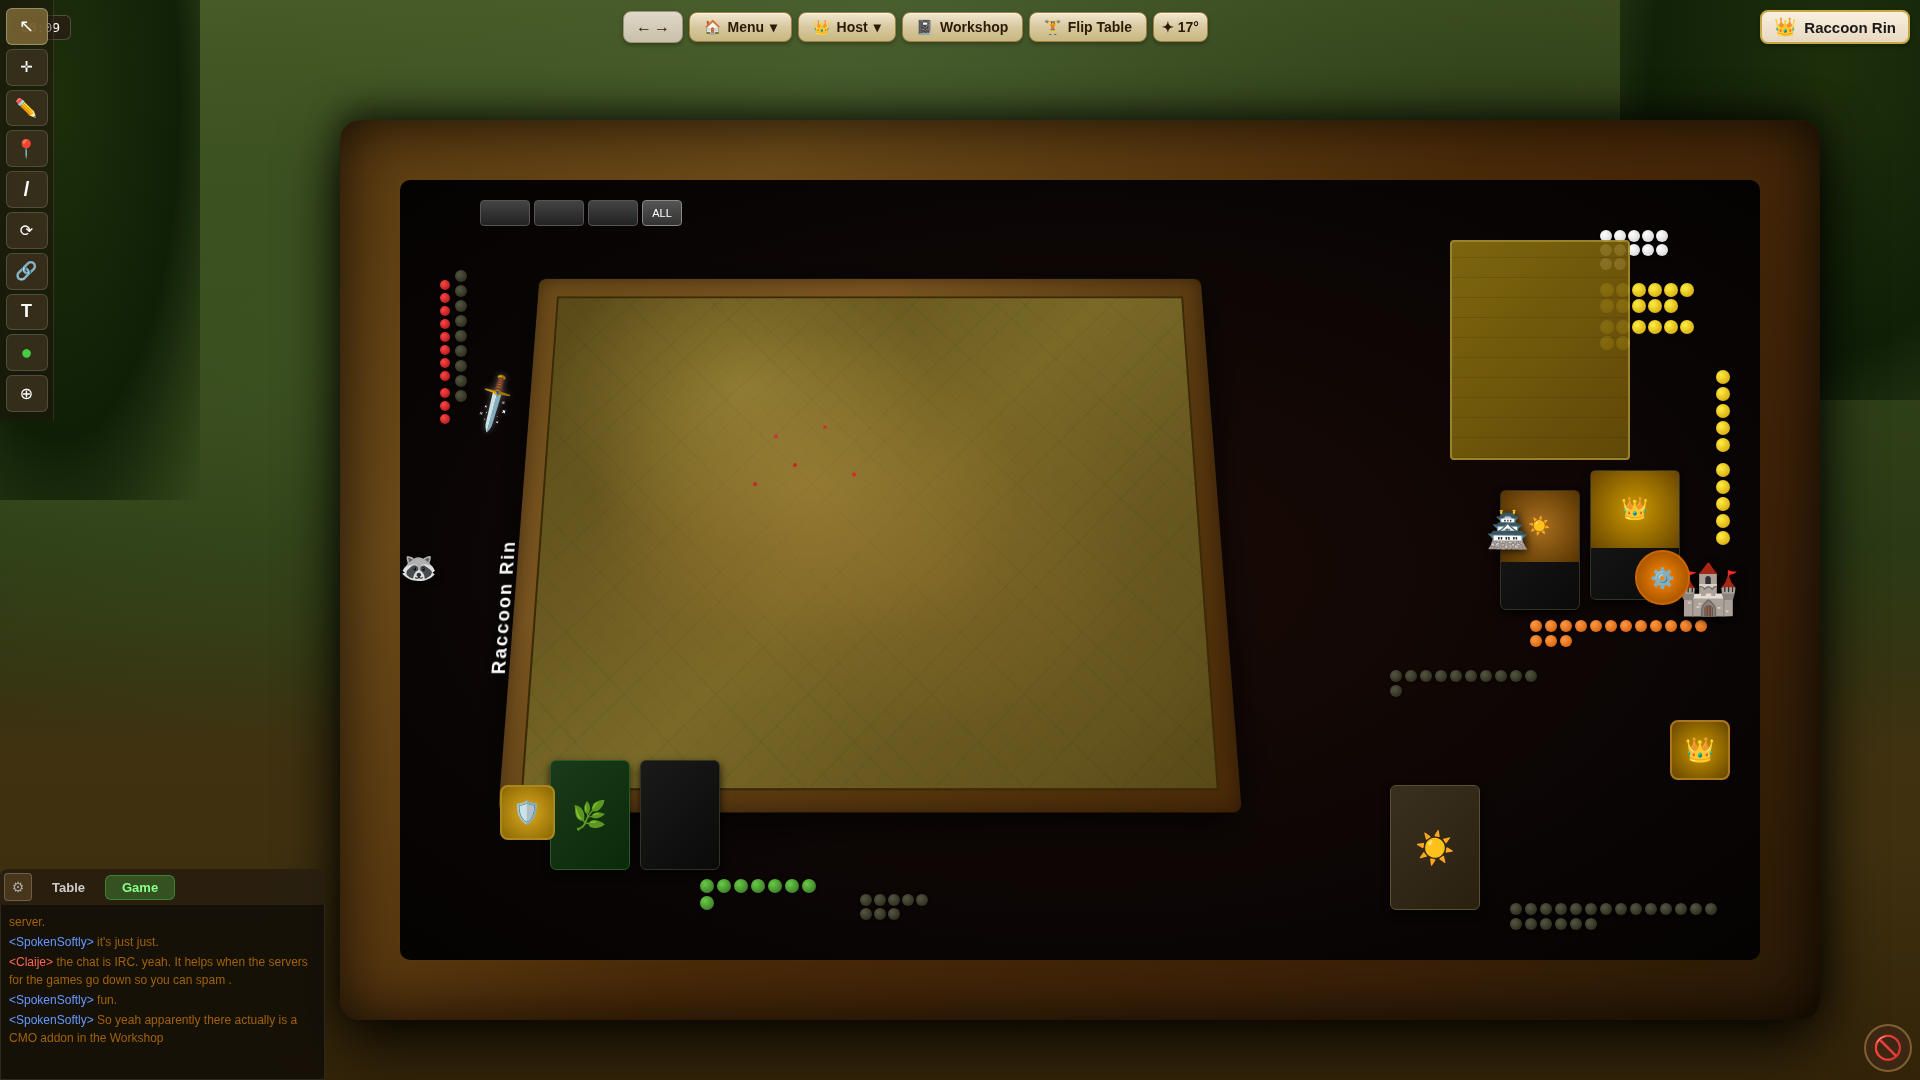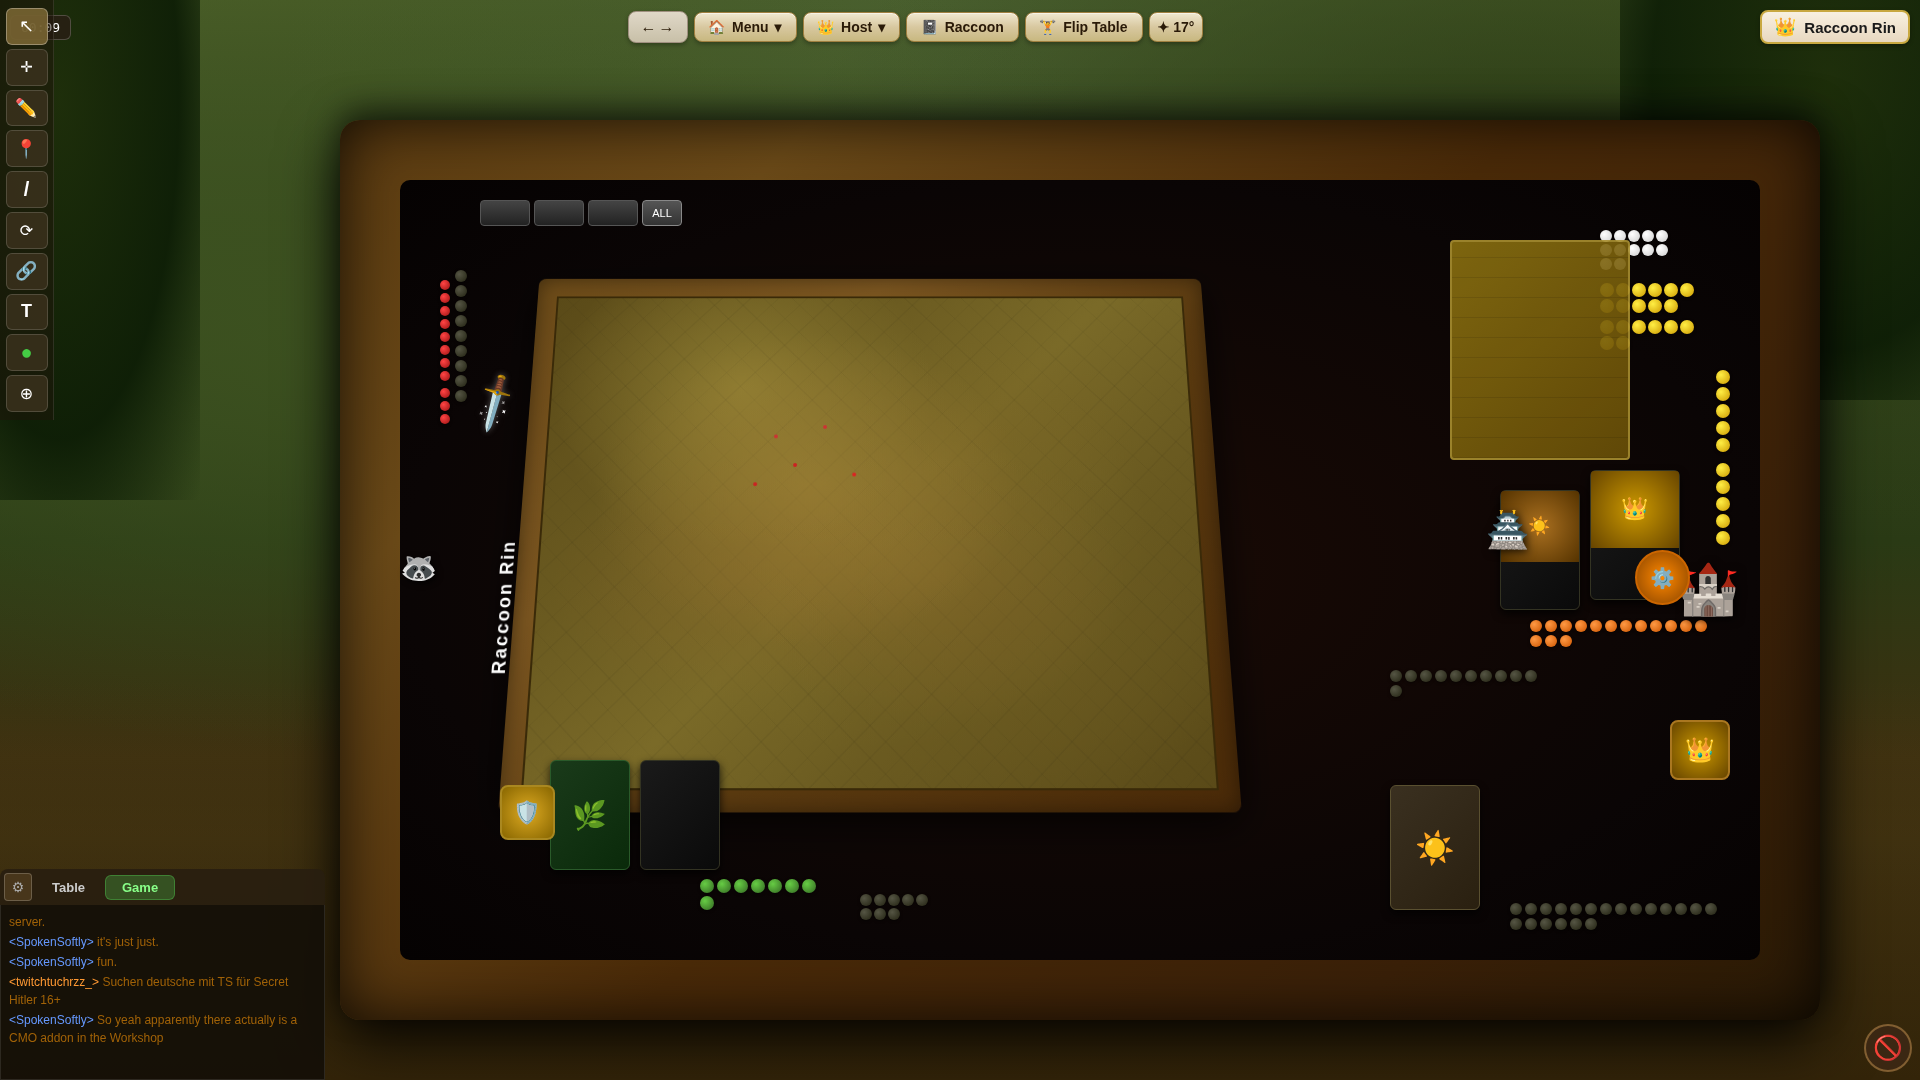--- a/index.html
+++ b/index.html
@@ -643,21 +643,21 @@
     </div>
 
     <div class="nav-btn">
       <span>👑</span>
       <span>Host</span>
       <span>▾</span>
     </div>
 
     <div class="nav-btn">
       <span>📓</span>
-      <span>Raccoon</span>
+      <span>Workshop</span>
     </div>
 
     <div class="nav-btn">
       <span>🏋️</span>
       <span>Flip Table</span>
     </div>
 
     <div class="nav-btn" style="padding:6px 8px;gap:4px;">
       <span>✦</span>
       <span>17°</span>
@@ -715,26 +715,26 @@
   </div>
   <div class="chat-messages">
     <div class="chat-line">
       <span class="plain">server.</span>
     </div>
     <div class="chat-line">
       <span class="user-blue">&lt;SpokenSoftly&gt;</span>
       <span class="plain"> it's just just.</span>
     </div>
     <div class="chat-line">
+      <span class="user-red">&lt;Claije&gt;</span>
+      <span class="plain"> the chat is IRC. yeah. It helps when the servers for the games go down so you can spam .</span>
+    </div>
+    <div class="chat-line">
       <span class="user-blue">&lt;SpokenSoftly&gt;</span>
       <span class="plain"> fun.</span>
-    </div>
-    <div class="chat-line">
-      <span class="user-orange">&lt;twitchtuchrzz_&gt;</span>
-      <span class="plain"> Suchen deutsche mit TS für Secret Hitler 16+</span>
     </div>
     <div class="chat-line">
       <span class="user-blue">&lt;SpokenSoftly&gt;</span>
       <span class="plain"> So yeah apparently there actually is a CMO addon in the Workshop</span>
     </div>
 
   </div>
 </div>
 
 <div class="prohibit-btn">

